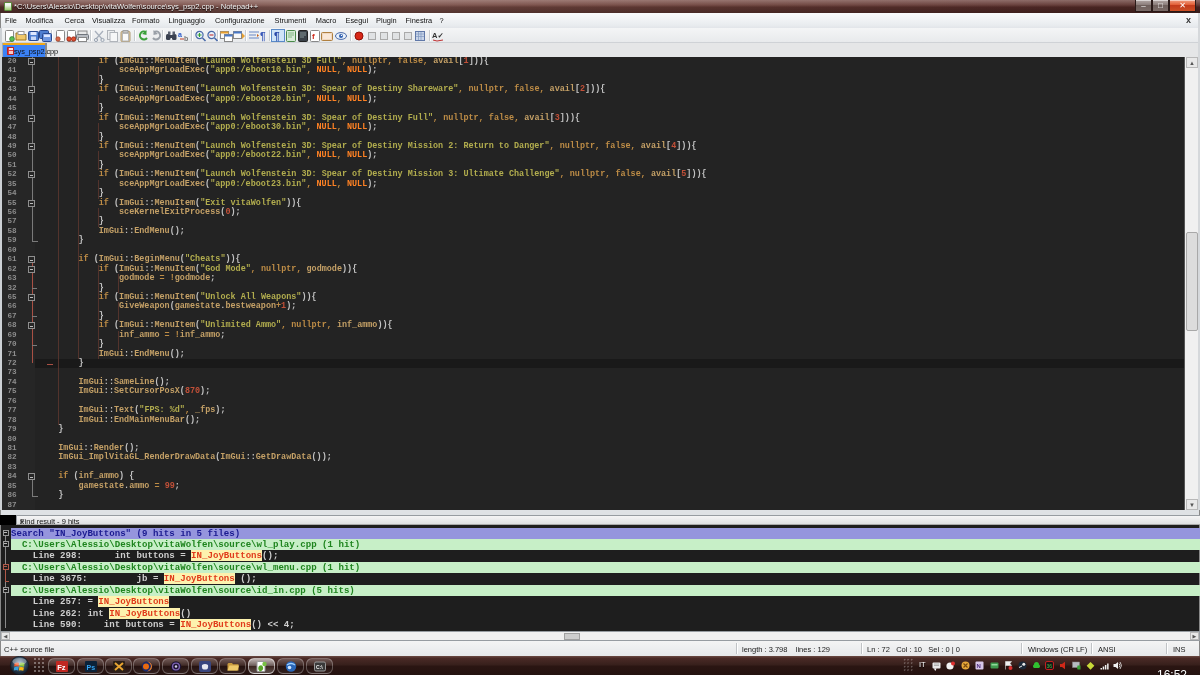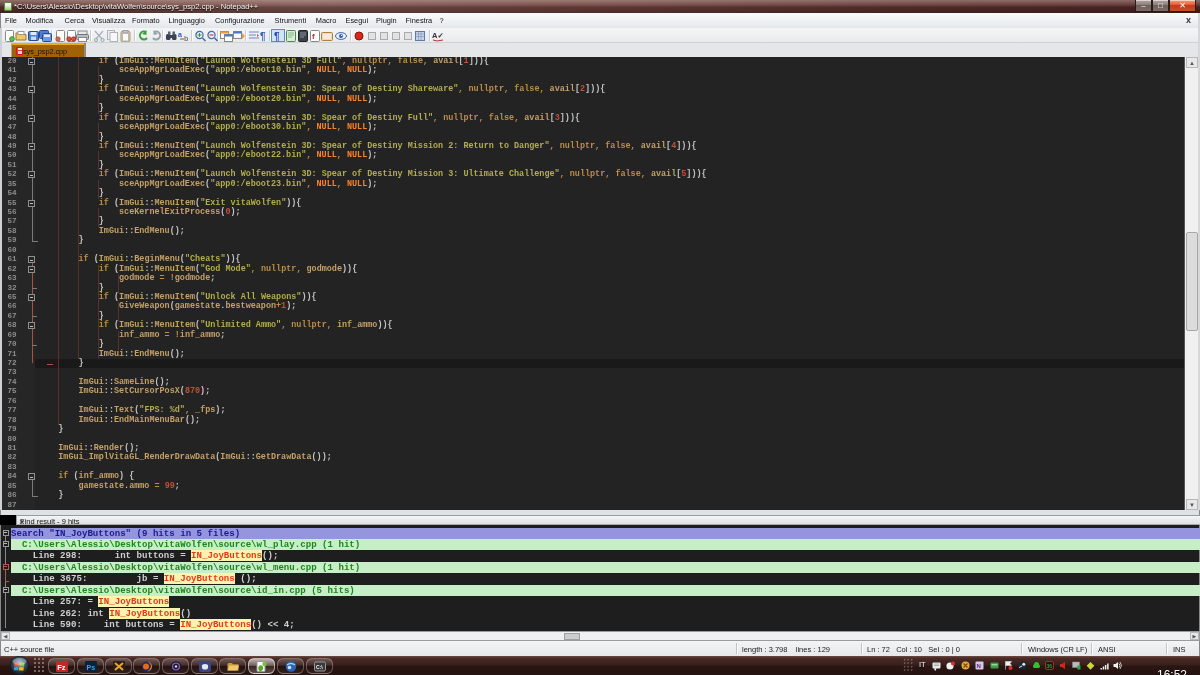--- a/index.html
+++ b/index.html
@@ -20,21 +20,21 @@
 
 #menubar{left:0;top:13px;width:1200px;height:15px;background:linear-gradient(#fafbfc,#e9ecef 80%,#e2e5e9);
  border-left:1px solid #888;border-right:1px solid #888;font-size:7.4px;color:#101010;white-space:pre}
 #menubar span{position:absolute;top:3px}
 #menu-x{position:absolute;top:2px;right:8px;color:#333;font-size:9px;font-weight:bold}
 
 #toolbar{left:0;top:28px;width:1200px;height:15px;background:linear-gradient(#f4f5f6,#e8eaec);
  border-left:1px solid #888;border-right:1px solid #888;border-bottom:1px solid #cfd2d6}
 
 #tabbar{left:0;top:43px;width:1200px;height:14px;background:#e5e6e7;border-left:1px solid #888;border-right:1px solid #888}
-#tab1{position:absolute;left:10px;top:0;width:75px;height:14px;background:#a16207;
+#tab1{position:absolute;left:1px;top:0;width:45px;height:14px;background:#3b82f6;
  border-right:2px solid #8a8a8a;border-left:1px solid #aaa}
 #tab1:before{content:"";position:absolute;left:0;top:0;width:100%;height:2px;background:#f0a818}
 #tab-ico{position:absolute;left:4px;top:4px;width:7px;height:7.5px;background:#e04040;border-radius:1px;
  box-shadow:inset 0 0 0 1px #c02020}
 #tab-ico:before{content:"";position:absolute;left:1.5px;top:1px;width:4px;height:2px;background:#f8e8e8}
 #tab-ico:after{content:"";position:absolute;left:1.5px;top:4px;width:4px;height:2.5px;background:#f8c8c8}
 #tab1 .lbl{position:absolute;left:11px;top:3.5px;font-size:7.4px;color:#111;letter-spacing:-0.1px}
 
 #editor{left:1px;top:57px;width:1183px;height:453px;background:#232323;overflow:hidden}
 #margin-num{position:absolute;left:0;top:0;width:15.5px;height:453px;background:#282828;

